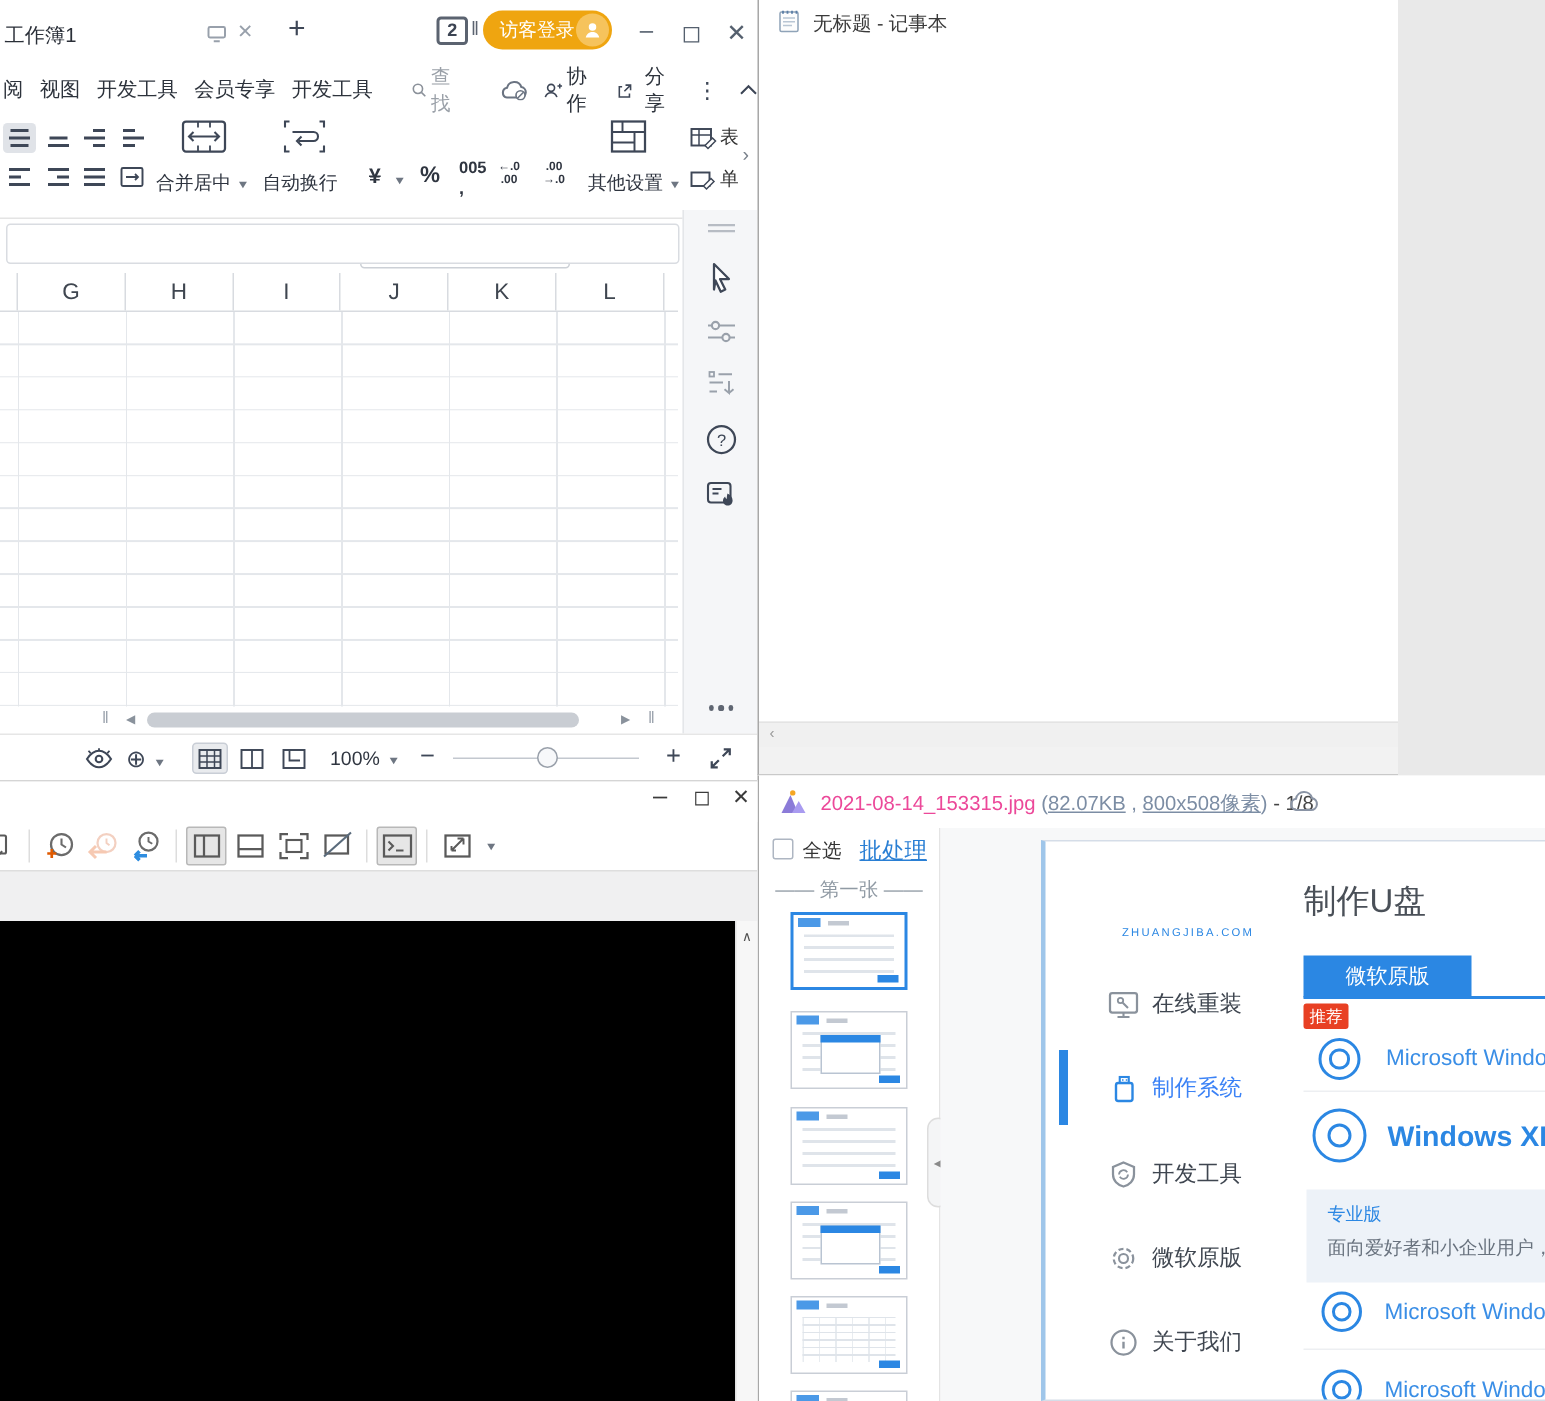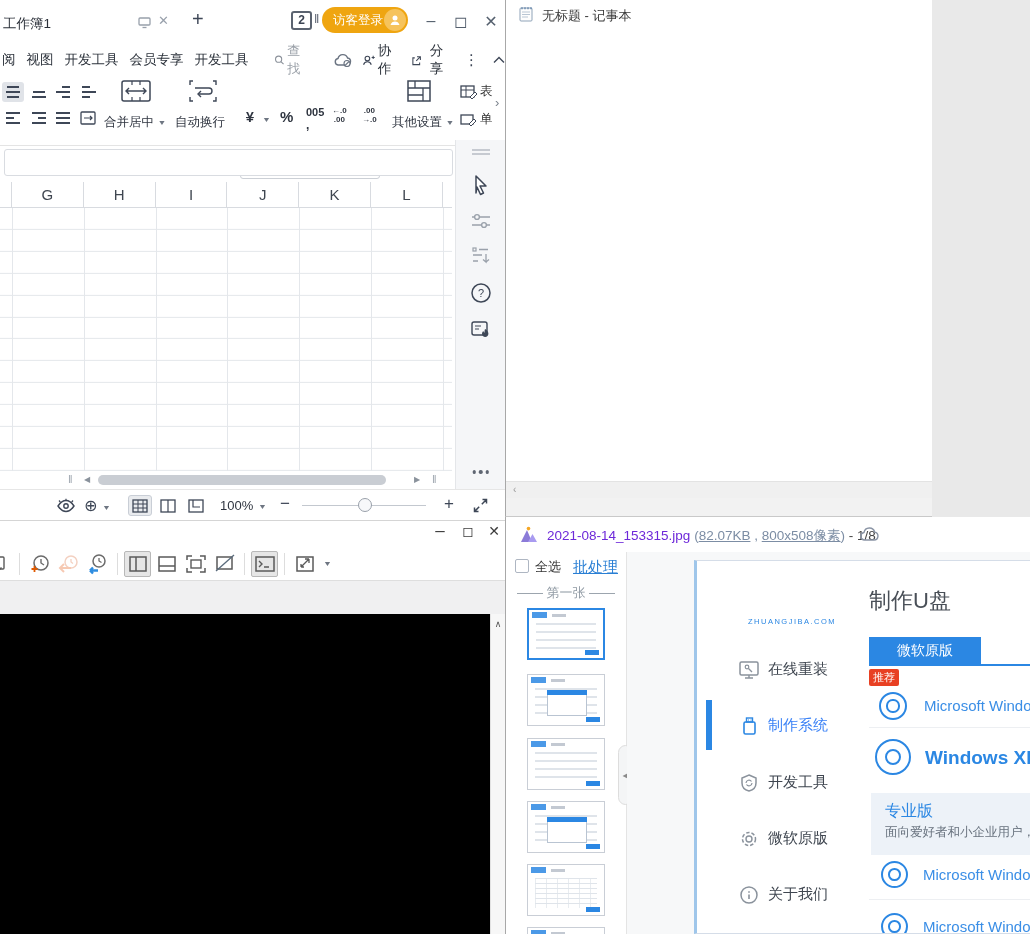--- a/index.html
+++ b/index.html
@@ -76,21 +76,21 @@
   .ptitle{position:absolute;left:172px;top:25px;font-size:22px;color:#4a5058}
   .ptab{position:absolute;left:172px;top:76px;width:112px;height:28px;background:#2b87e3;color:#fff;font-size:14px;display:flex;align-items:center;justify-content:center}
   .ptabline{position:absolute;left:172px;top:103px;width:165px;height:2px;background:#2b87e3}
   .pbadge{position:absolute;left:172px;top:108px;width:30px;height:17px;background:#e84023;color:#fff;font-size:11px;border-radius:2px;display:flex;align-items:center;justify-content:center}
   .cdot{position:absolute;border:2px solid #2b87e3;border-radius:50%;display:flex;align-items:center;justify-content:center}
   .cdot::after{content:"";border:2px solid #2b87e3;border-radius:50%;width:38%;height:38%}
   .plink{position:absolute;font-size:15px;color:#3a8ee6;white-space:nowrap}
   .psel{position:absolute;font-size:19px;font-weight:bold;color:#2b87e3;white-space:nowrap}
   .psep{position:absolute;left:172px;width:165px;height:1px;background:#edeff2}
   .phbox{position:absolute;left:174px;top:232px;width:163px;height:62px;background:#edf2f8}
-  .phed{position:absolute;left:14px;top:8px;font-size:16px;color:#2b87e3}
+  .phed{position:absolute;left:14px;top:8px;font-size:12px;color:#2b87e3}
   .phdesc{position:absolute;left:14px;top:31px;font-size:12.5px;color:#68727e;white-space:nowrap}
   .pnav-item{position:absolute;left:71px;font-size:15px;color:#3f4650;white-space:nowrap}
   .pnav-item.on{color:#3b82f6}
   .pnav-ic{position:absolute;left:41px}
   .pactive-bar{position:absolute;left:9px;top:139px;width:6px;height:50px;background:#2b87e3}
   
   .vm-tools{position:absolute;left:0;top:27px;width:505px;height:32px;display:flex;align-items:center}
   .vm-btn{width:27px;height:26px;margin:0 1px;border-radius:2px;display:flex;align-items:center;justify-content:center}
   .vm-btn.sel{background:#e6e6e6;border:1px solid #b8b8b8}
   .vsep{width:1px;height:22px;background:#ddd;margin:0 5px}
@@ -411,21 +411,21 @@
 
   <div class="abs" style="left:0;top:0;width:100%;height:35px;background:#fff">
     <span class="abs" style="left:13px;top:9px">
         <svg width="20" height="17" viewBox="0 0 20 17">
           <path d="M2 16L8 4l5 12z" fill="#8b7bd8"></path>
           <path d="M9 16l4.5-8 4.5 8z" fill="#a99bf0"></path>
           <circle cx="9.5" cy="2.6" r="1.8" fill="#f5a623"></circle>
         </svg>
       </span>
     <span class="abs vt" style="left:41px;top:10px">
-      <span style="color:#6d28d9">2021-08-14_153315.jpg</span>
+      <span style="color:#ec4899">2021-08-14_153315.jpg</span>
       <span style="color:#7c8da4">(</span><span class="vlink">82.07KB</span><span style="color:#7c8da4"> , </span><span class="vlink">800x508像素</span><span style="color:#7c8da4">)</span>
       <span style="color:#444">- 1/8</span>
     </span>
     <span class="abs" style="left:352px;top:9px">
         <svg width="22" height="16" viewBox="0 0 22 16">
           <path d="M6 14h10a4 4 0 0 0 .7-7.93A5.5 5.5 0 0 0 6 6.5 3.8 3.8 0 0 0 6 14z" fill="none" stroke="#8a94a5" stroke-width="1.4"></path>
         </svg>
       </span>
   </div>
 

